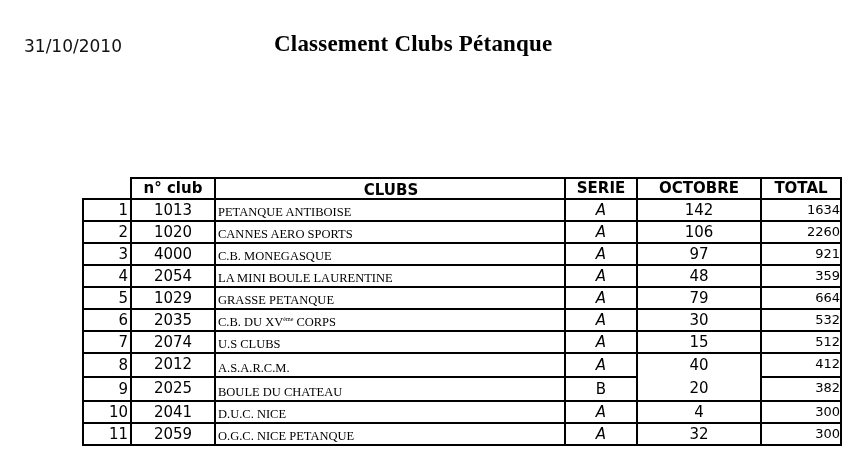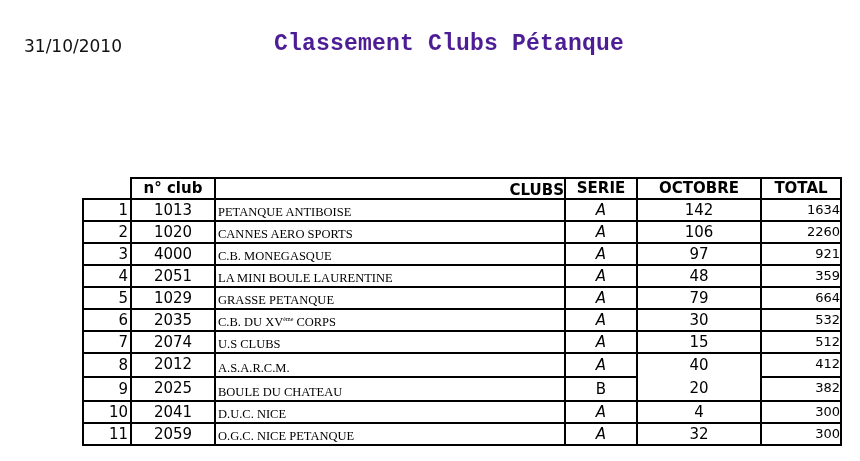--- a/index.html
+++ b/index.html
@@ -20,24 +20,24 @@
       top: 36px;
       font-family: "DejaVu Sans", sans-serif;
       font-size: 17px;
       color: #111;
       letter-spacing: 0px;
     }
     .title {
       position: absolute;
       left: 274px;
       top: 31px;
-      font-family: Liberation Mono, monospace;
+      font-family: Liberation Serif, serif;
       font-size: 23px;
       font-weight: bold;
-      color: #4c1d95;
+      color: #000000;
       letter-spacing: 0.2px;
     }
     table.ranking {
       position: absolute;
       left: 82px;
       top: 177px;
       border-collapse: collapse;
       table-layout: fixed;
     }
     table.ranking td, table.ranking th {
@@ -55,21 +55,21 @@
       text-align: center;
       height: 19px;
       line-height: 19px;
     }
     table.ranking th.blank {
       border-top: none;
       border-left: none;
       border-bottom: 2px solid #000;
     }
     table.ranking th.clubs-h {
-      text-align: right;
+      text-align: center;
       padding-left: 2px;
     }
     .c-rank {
       width: 44px;
       text-align: right;
       padding-right: 2px !important;
       font-family: "DejaVu Sans", sans-serif;
       font-size: 15px;
     }
     .c-num {
@@ -158,21 +158,21 @@
     <tr>
       <td class="c-rank">3</td>
       <td class="c-num">4000</td>
       <td class="c-club">C.B. MONEGASQUE</td>
       <td class="c-serie">A</td>
       <td class="c-oct">97</td>
       <td class="c-total">921</td>
     </tr>
     <tr>
       <td class="c-rank">4</td>
-      <td class="c-num">2051</td>
+      <td class="c-num">2054</td>
       <td class="c-club">LA MINI BOULE LAURENTINE</td>
       <td class="c-serie">A</td>
       <td class="c-oct">48</td>
       <td class="c-total">359</td>
     </tr>
     <tr>
       <td class="c-rank">5</td>
       <td class="c-num">1029</td>
       <td class="c-club">GRASSE PETANQUE</td>
       <td class="c-serie">A</td>

